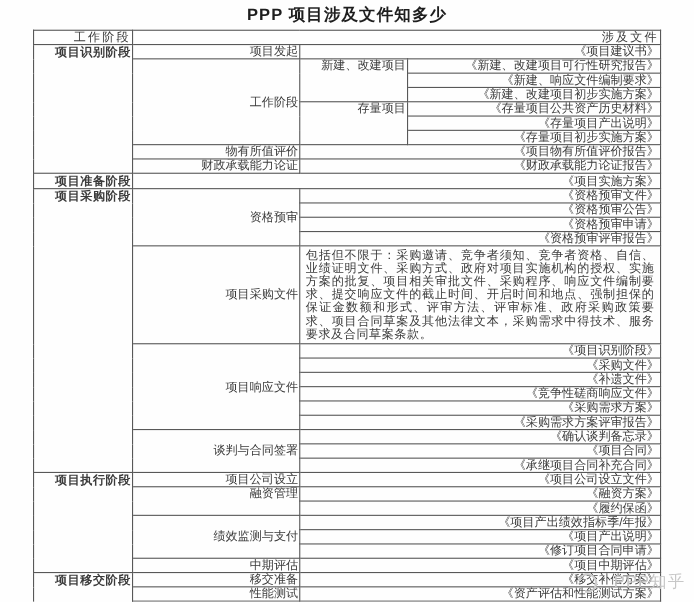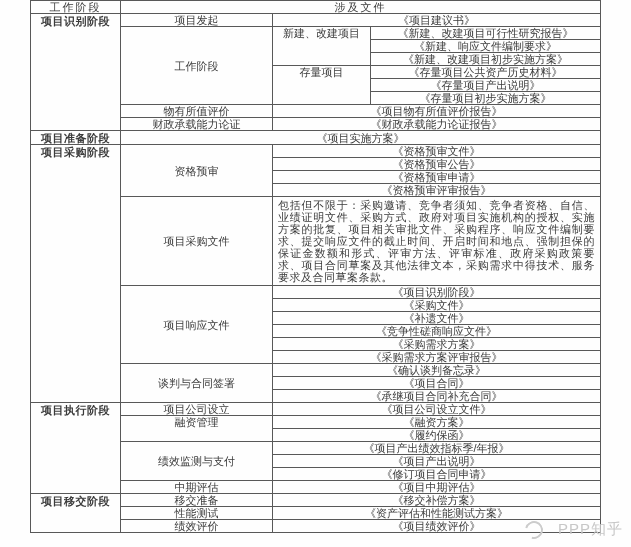--- a/index.html
+++ b/index.html
@@ -25,21 +25,21 @@
   col.c1 { width:90px; }
   col.c2 { width:152px; }
   col.c3 { width:98px; }
   col.c4 { width:230px; }
   td, th {
     border:1px solid #585858;
     font-size:11px;
     line-height:12px;
     height:12px;
     padding:0 1px;
-    text-align:center;
+    text-align:right;
     vertical-align:middle;
     font-weight:normal;
     color:#3b3b3b;
     overflow:hidden;
     word-break:break-all;
   }
   td.hdr { letter-spacing:2px; }
   td.phase { vertical-align:top; padding-top:1px; letter-spacing:0.5px;font-weight:bold; }
   td.vtop { vertical-align:top; padding-top:1px;font-family:Liberation Mono, monospace; }
   td.para {
@@ -64,20 +64,21 @@
     border-radius:50%;
     border-left-color:transparent;
     transform:rotate(-30deg);
   }
 </style>
 </head>
 <body>
 
 <div class="page">
 
+  <h1 class="title">PPP 项目涉及文件知多少</h1>
 
   <table class="doc-table">
     <colgroup>
       <col class="c1">
         <col class="c2">
         <col class="c3">
         <col class="c4">
     </colgroup>
     <tbody id="table-body">
         <tr>

